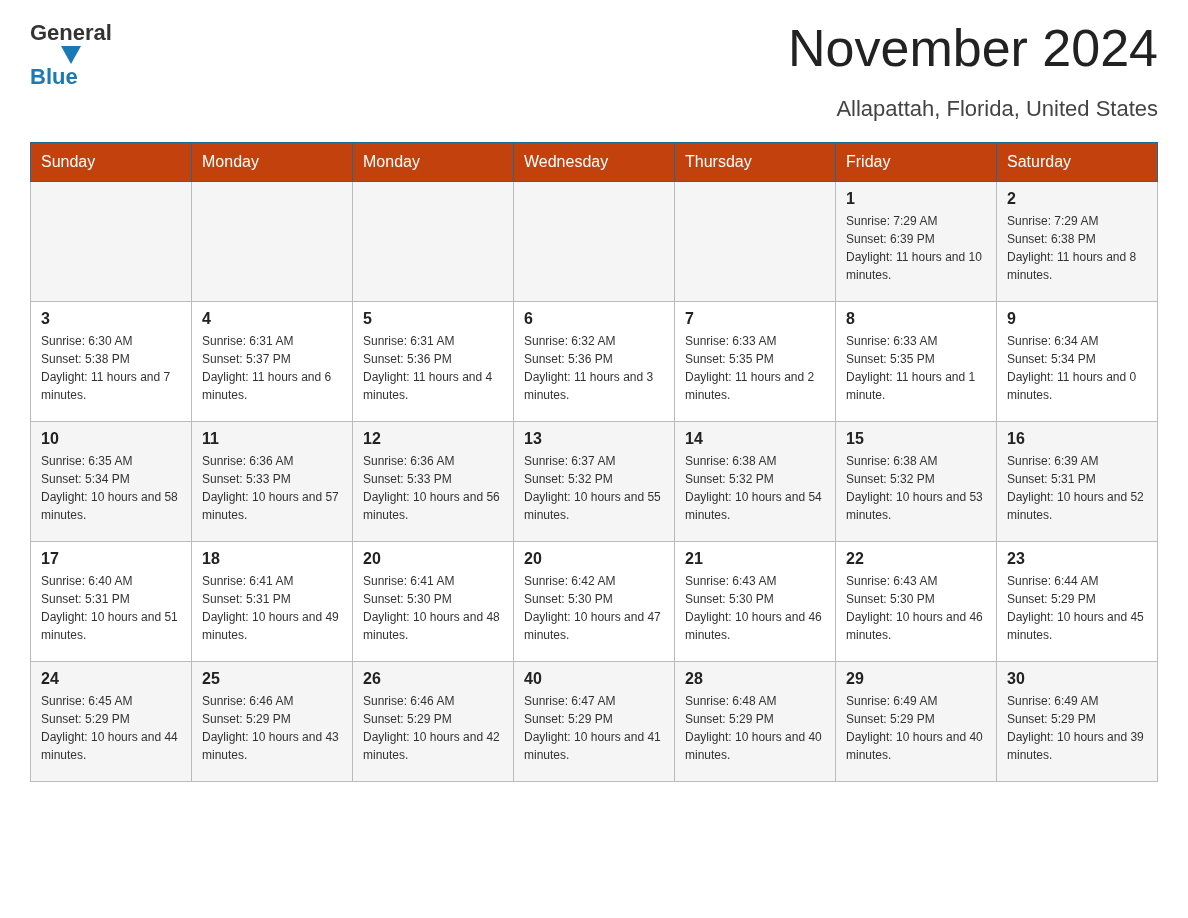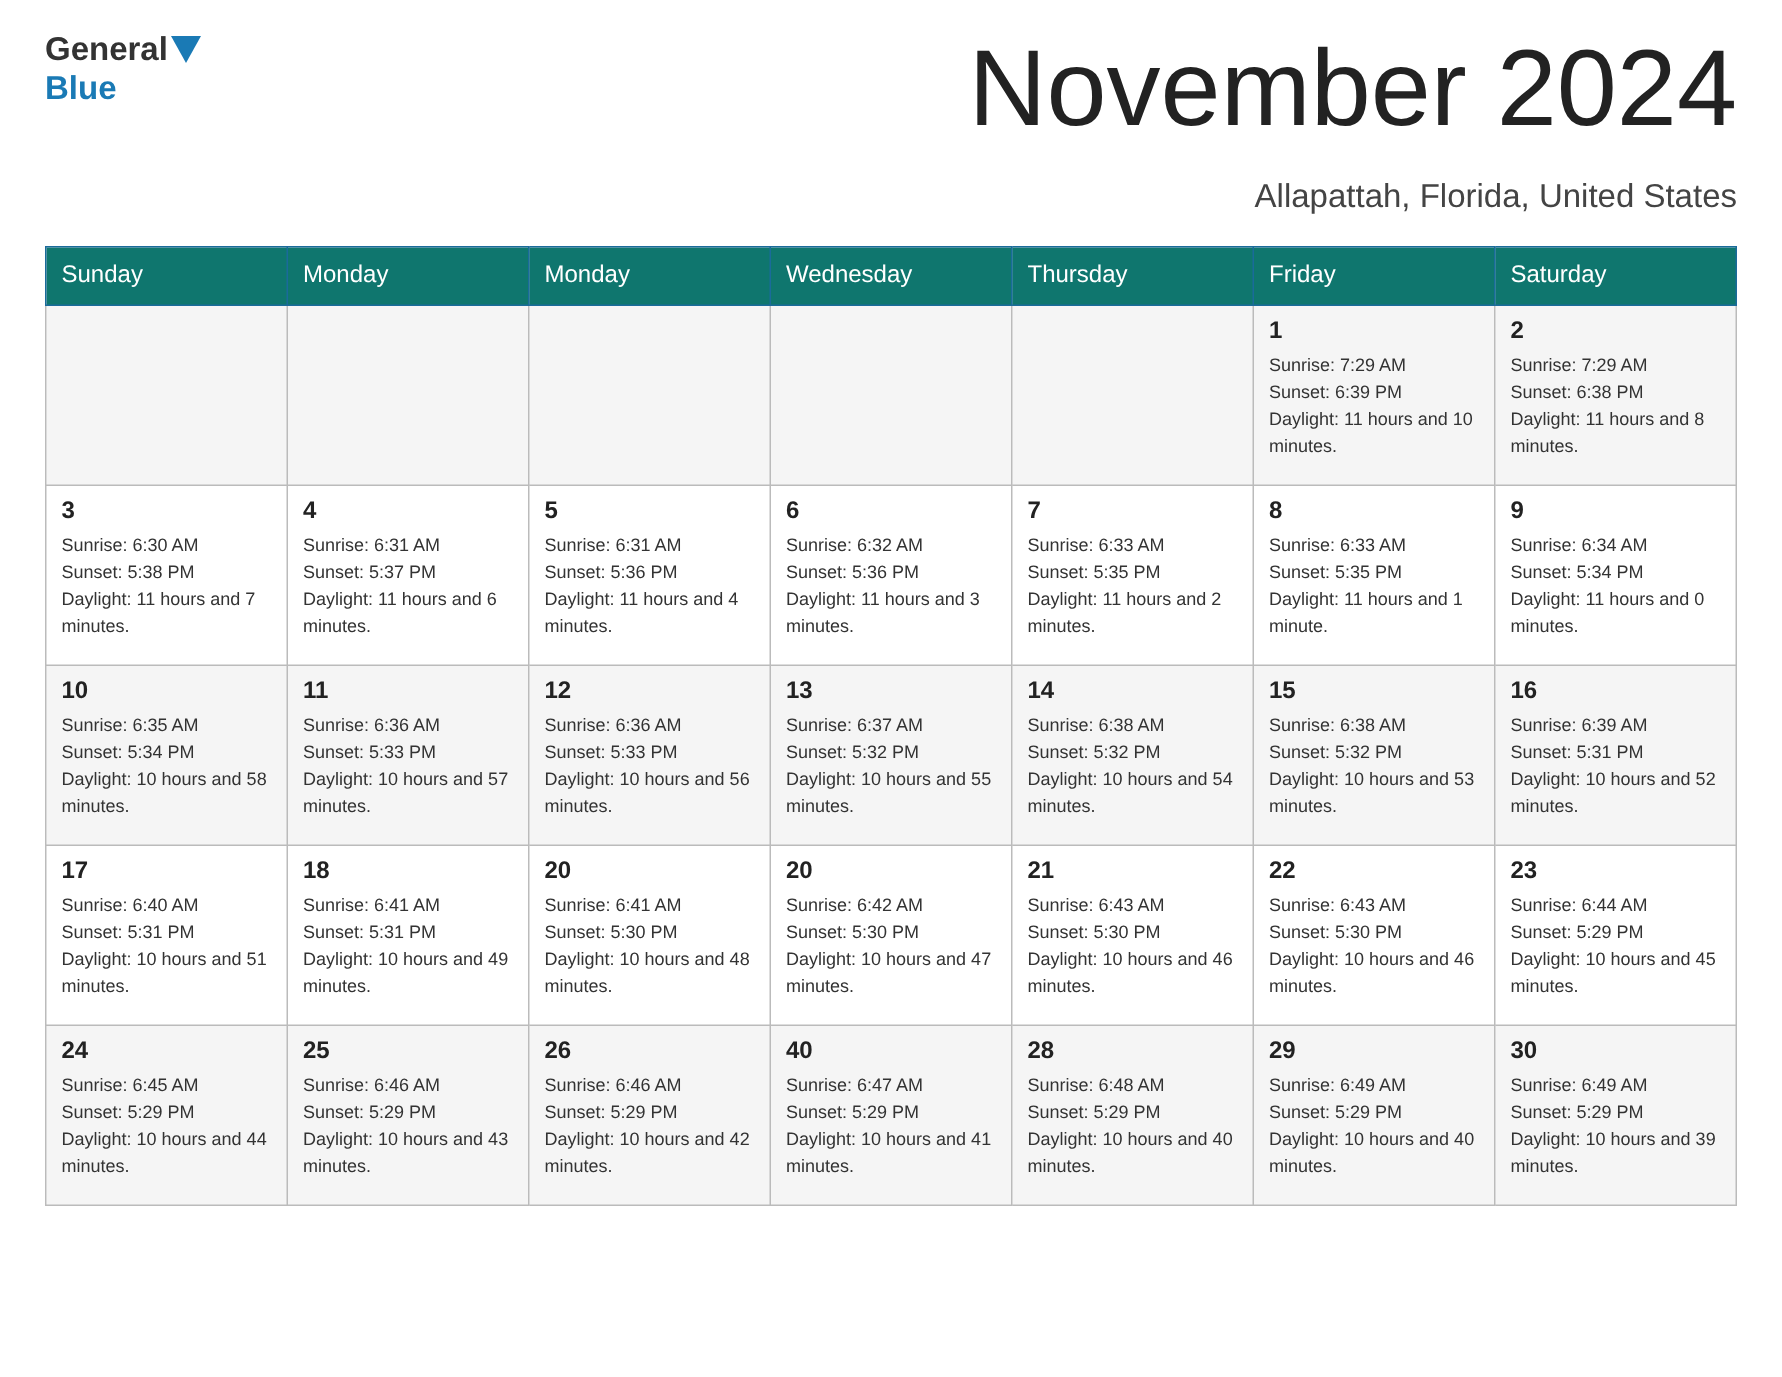--- a/index.html
+++ b/index.html
@@ -20,20 +20,21 @@
       display: flex;
       flex-direction: column;
       align-items: flex-start;
     }
     .logo-text {
       display: flex;
       align-items: center;
       font-size: 22px;
       font-weight: bold;
       color: #333;
+      flex-direction: column;
     }
     .logo-general { color: #333; }
     .logo-triangle {
       width: 0;
       height: 0;
       border-left: 10px solid transparent;
       border-right: 10px solid transparent;
       border-top: 18px solid #1a7ab5;
       margin: 0 2px;
       display: inline-block;
@@ -41,37 +42,37 @@
     .logo-blue {
       color: #1a7ab5;
       font-size: 22px;
       font-weight: bold;
       text-align: right;
     }
     .title-area {
       text-align: right;
     }
     .month-title {
-      font-size: 72px;
+      font-size: 52px;
       font-weight: normal;
       color: #222;
       line-height: 1.1;
     }
     .location-title {
       font-size: 22px;
       color: #444;
       margin-top: 19px;
     }
     .calendar-table {
       width: 100%;
       border-collapse: collapse;
       border: 1px solid #999;
     }
     .calendar-table th {
-      background-color: #0f766e;
+      background-color: #c2410c;
       color: #fff;
       text-align: left;
       padding: 10px 10px;
       font-size: 16px;
       font-weight: normal;
       border: 1px solid #1a6b9a;
     }
     .calendar-table td {
       vertical-align: top;
       padding: 8px 10px;

